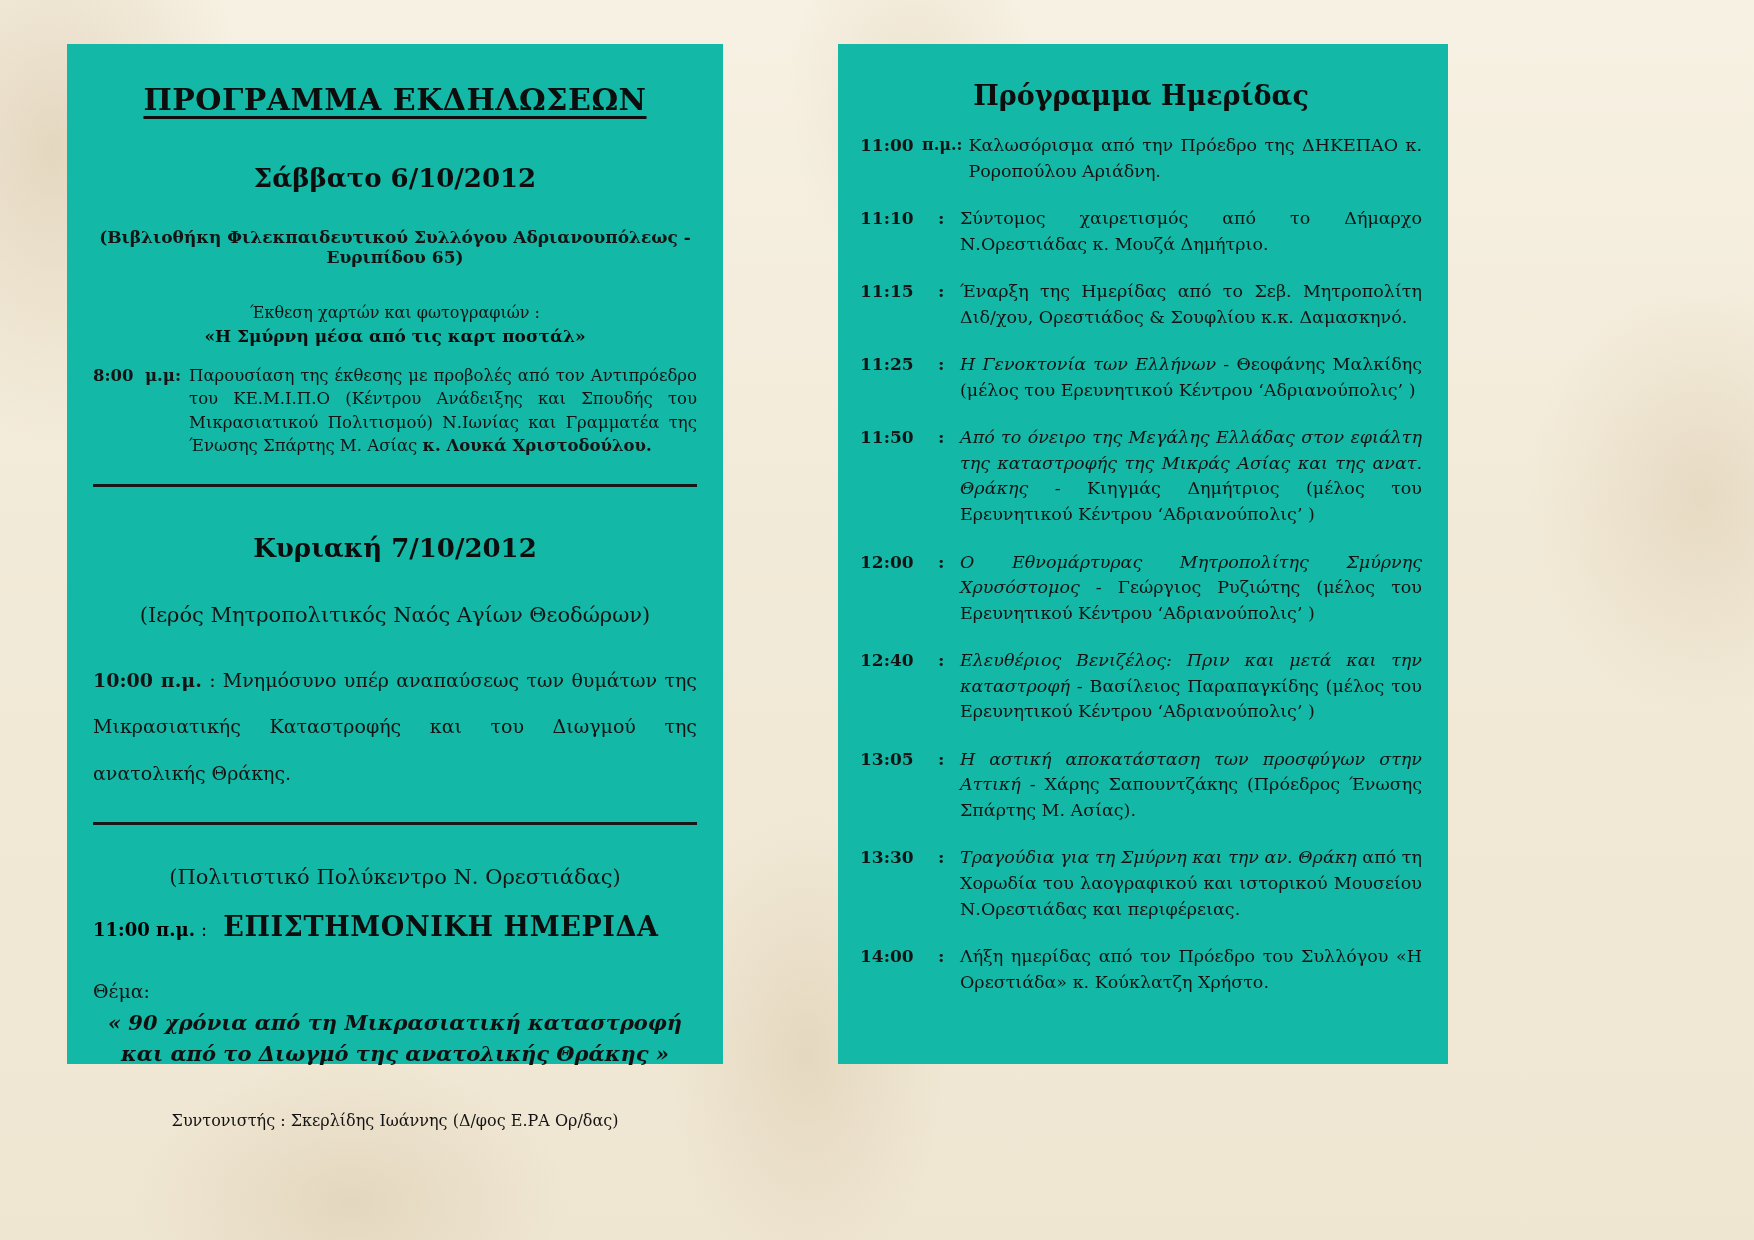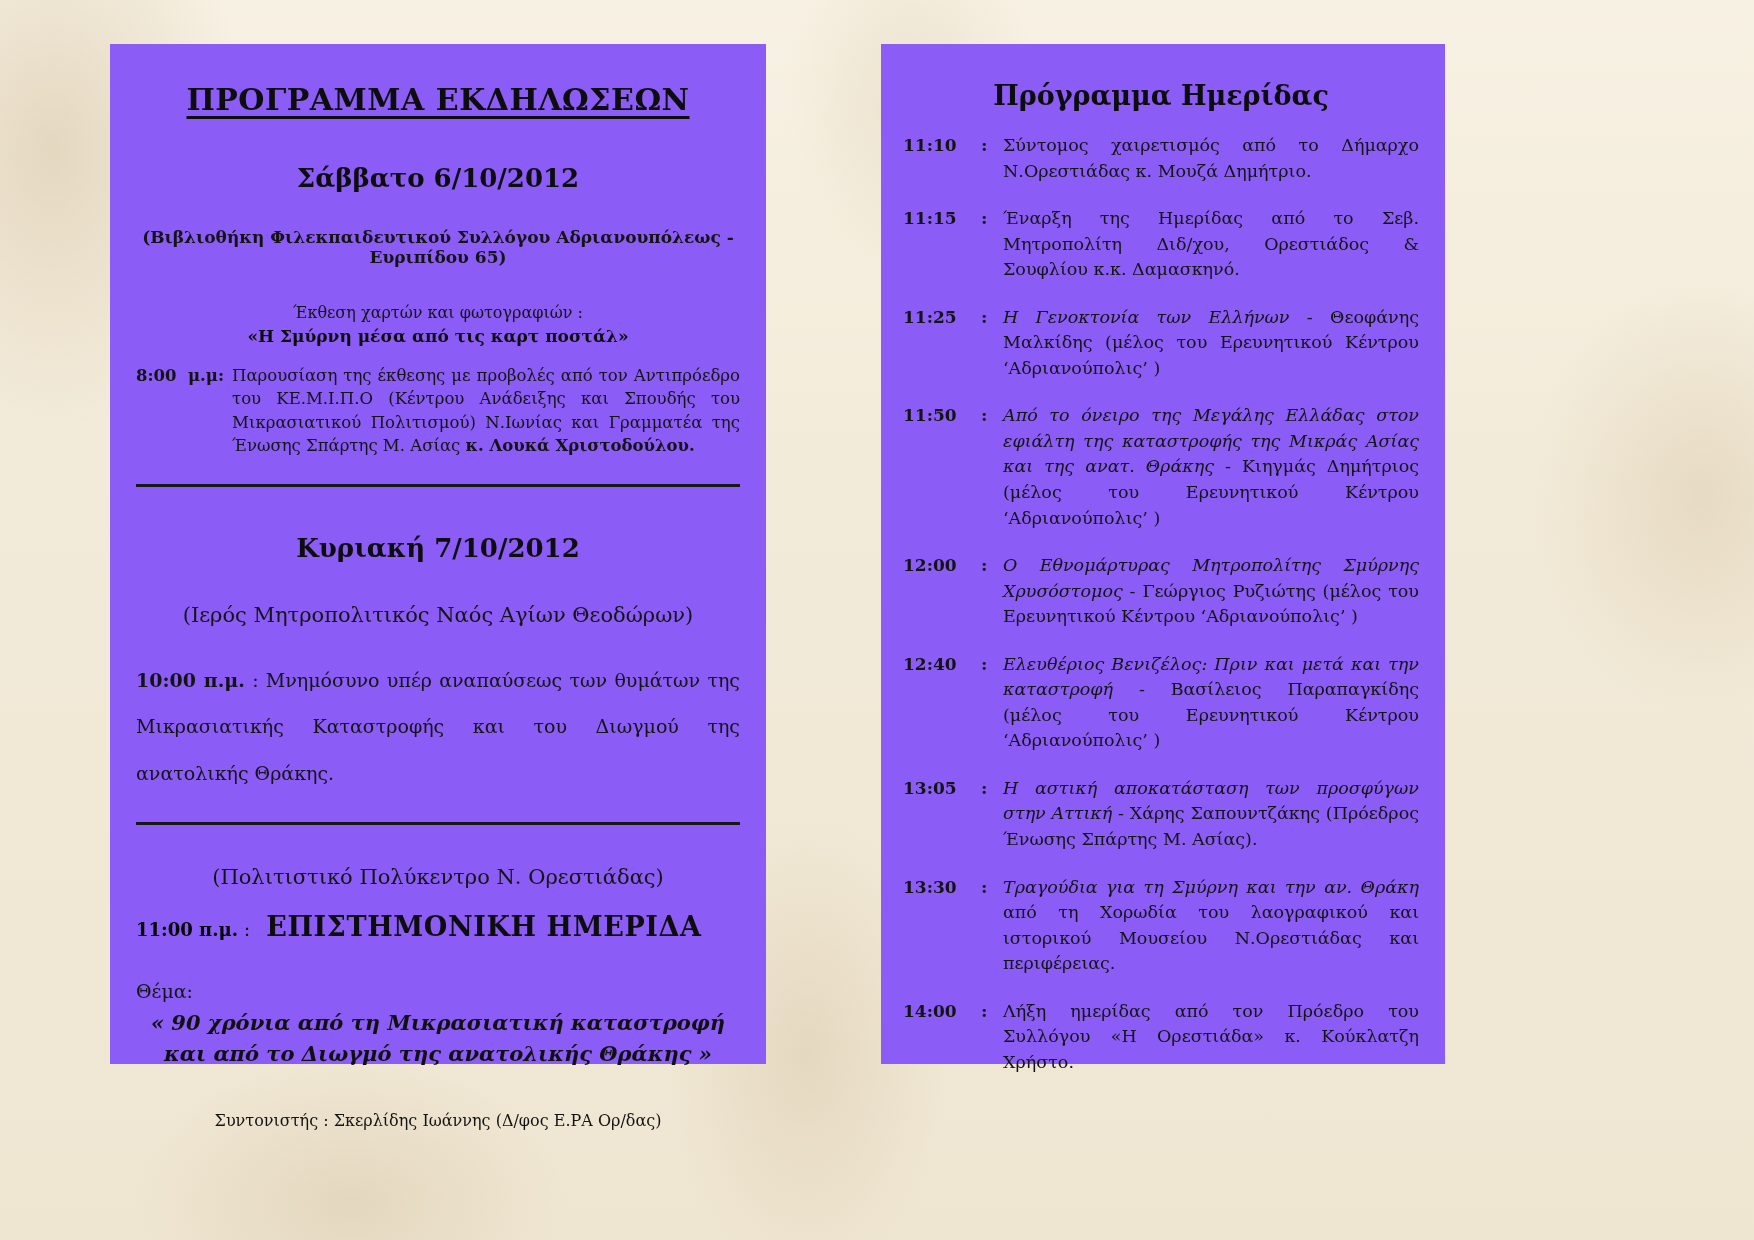--- a/index.html
+++ b/index.html
@@ -22,36 +22,35 @@
       radial-gradient(ellipse 280px 420px at 3% 12%, rgba(214,196,166,0.55), rgba(214,196,166,0) 70%),
       radial-gradient(ellipse 200px 340px at 46% 85%, rgba(218,201,172,0.50), rgba(218,201,172,0) 70%),
       radial-gradient(ellipse 240px 300px at 97% 40%, rgba(216,198,168,0.45), rgba(216,198,168,0) 72%),
       radial-gradient(ellipse 180px 260px at 52% 8%, rgba(222,206,178,0.40), rgba(222,206,178,0) 70%),
       radial-gradient(ellipse 300px 200px at 20% 97%, rgba(210,192,160,0.40), rgba(210,192,160,0) 72%),
       linear-gradient(180deg, #f7f1e3 0%, #f2ead8 45%, #efe6d2 100%);
     z-index: 0;
   }
   .panel {
     position: absolute;
-    background: #8b5cf6;
+    background: #14b8a6;
     z-index: 2;
     box-sizing: border-box;
-    margin-left: 43px;
   }
   .panel-left {
     left: 67px;
     top: 44px;
     width: 656px;
     height: 1020px;
     padding: 26px 26px 0 26px;
   }
   .panel-right {
     left: 838px;
     top: 44px;
-    width: 564px;
+    width: 610px;
     height: 1020px;
     padding: 22px 26px 0 22px;
   }
 
   
   .main-title {
     text-align: center;
     font-weight: bold;
     font-size: 30px;
     letter-spacing: 0.5px;
@@ -258,20 +257,25 @@
   </div>
 
   <div class="coordinator">Συντονιστής : Σκερλίδης Ιωάννης (Δ/φος Ε.ΡΑ Ορ/δας)</div>
 </div>
 
 <div class="panel panel-right">
 
   <div class="right-title">Πρόγραμμα Ημερίδας</div>
 
   <div id="right-entries">
+      <div class="entry-r first">
+        <span class="t">11:00</span>
+        <span class="ampm">π.μ.:</span>
+        <span class="d"><span>Καλωσόρισμα από την Πρόεδρο της ΔΗΚΕΠΑΟ κ. Ροροπούλου Αριάδνη.</span></span>
+      </div>
       <div class="entry-r">
         <span class="t">11:10</span>
         <span class="sep">:</span>
         <span class="d"><span>Σύντομος χαιρετισμός από το Δήμαρχο Ν.Ορεστιάδας κ. Μουζά Δημήτριο.</span></span>
       </div>
       <div class="entry-r">
         <span class="t">11:15</span>
         <span class="sep">:</span>
         <span class="d"><span>Έναρξη της Ημερίδας από το Σεβ. Μητροπολίτη Διδ/χου, Ορεστιάδος &amp; Σουφλίου κ.κ. Δαμασκηνό.</span></span>
       </div>

